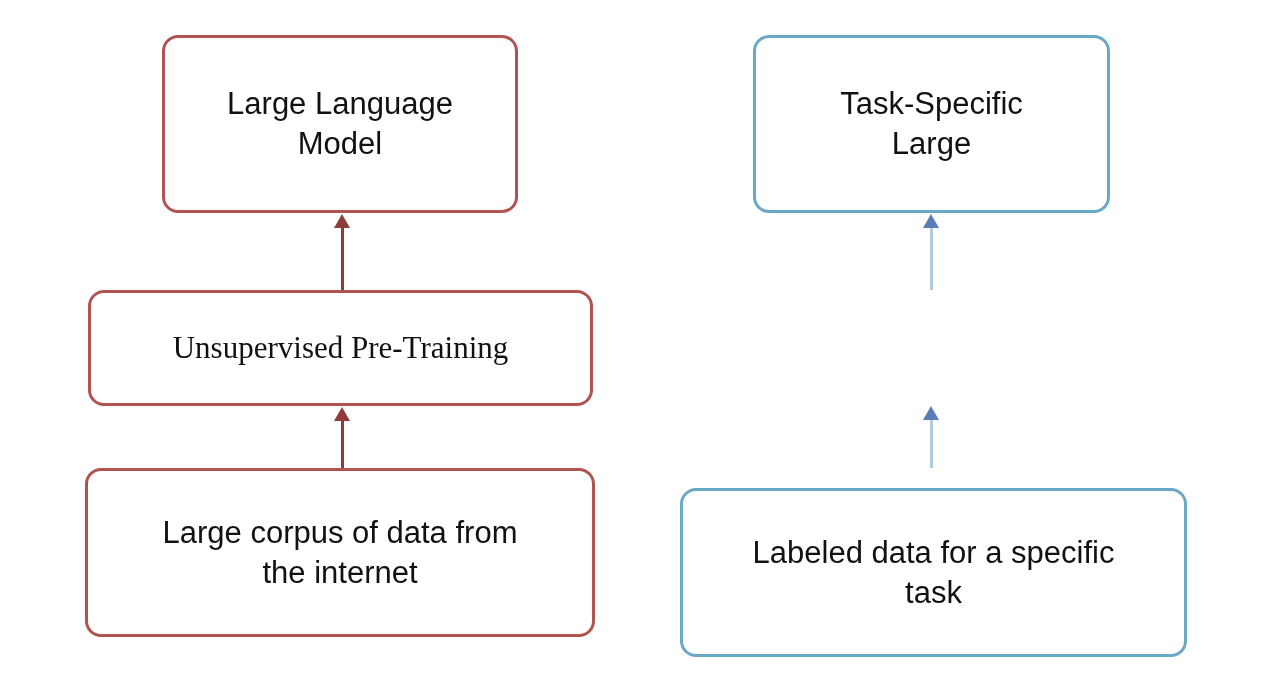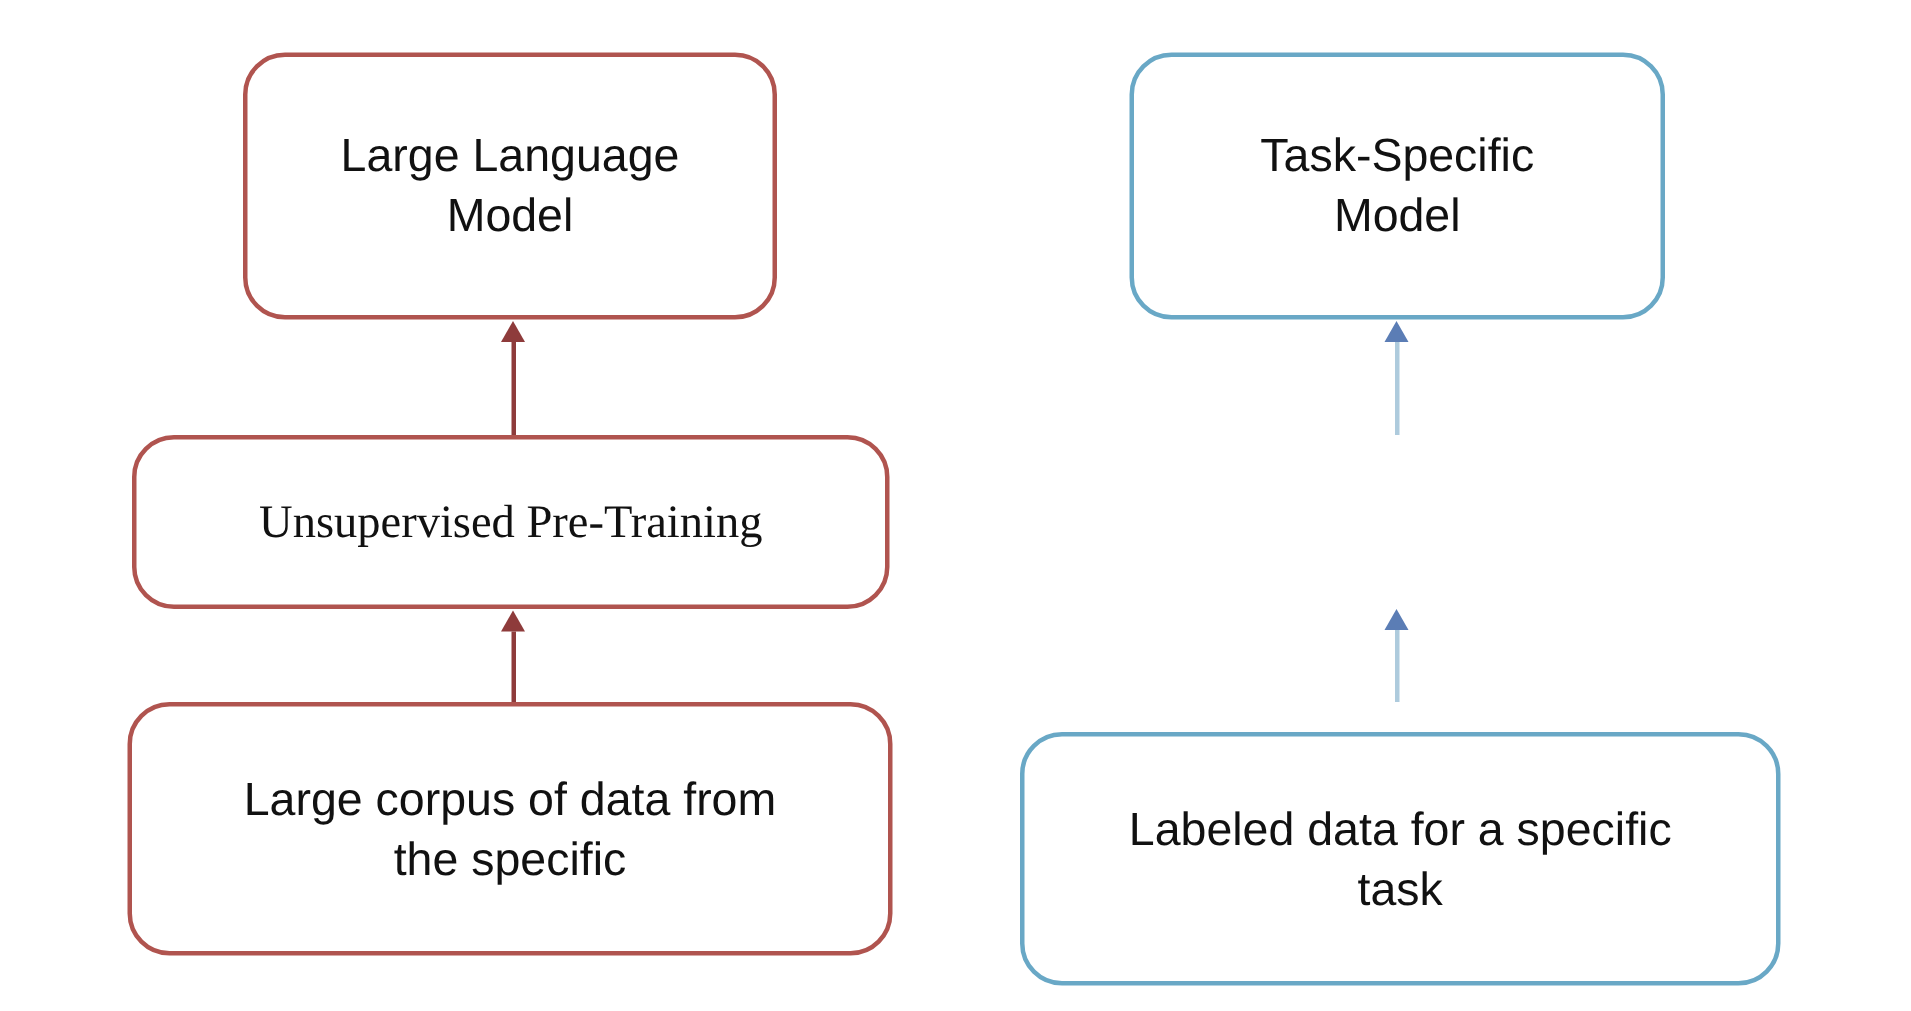--- a/index.html
+++ b/index.html
@@ -11,21 +11,21 @@
   .canvas {
     position: relative;
     width: 1274px;
     height: 674px;
     background: var(--background, #ffffff);
     overflow: hidden;
   }
   .node {
     position: absolute;
     box-sizing: border-box;
-    border-radius: 28px;
+    border-radius: 16px;
     background: #ffffff;
     display: flex;
     align-items: center;
     justify-content: center;
     text-align: center;
     color: var(--text, #111111);
     font-size: 31px;
     line-height: 1.28;
     white-space: pre-line;
     padding: 6px 14px;
@@ -83,24 +83,24 @@
   </div>
 
   <div class="node red" id="box-pretrain">Unsupervised Pre-Training</div>
 
   <div class="arrow red" id="arrow-left-2">
     <span class="head"></span>
     <span class="shaft"></span>
   </div>
 
   <div class="node red" id="box-corpus">Large corpus of data from
-the specific</div>
+the internet</div>
 
   <div class="node blue" id="box-taskmodel">Task-Specific
-Model</div>
+Large</div>
 
   <div class="arrow blue" id="arrow-right-1">
     <span class="head"></span>
     <span class="shaft"></span>
   </div>
 
 
   <div class="arrow blue" id="arrow-right-2">
     <span class="head"></span>
     <span class="shaft"></span>

